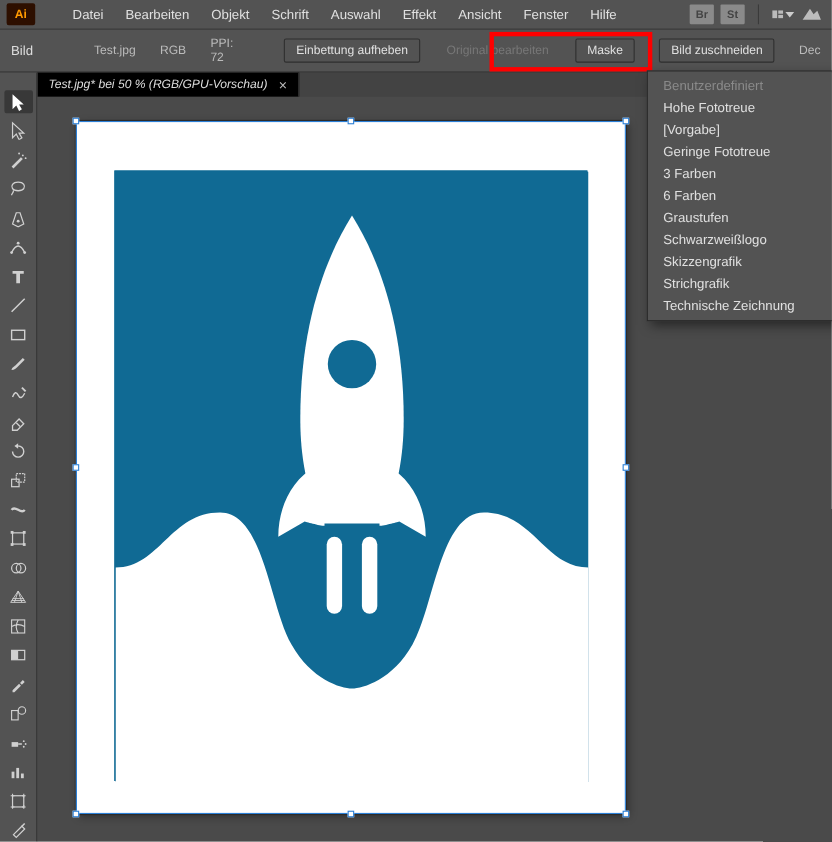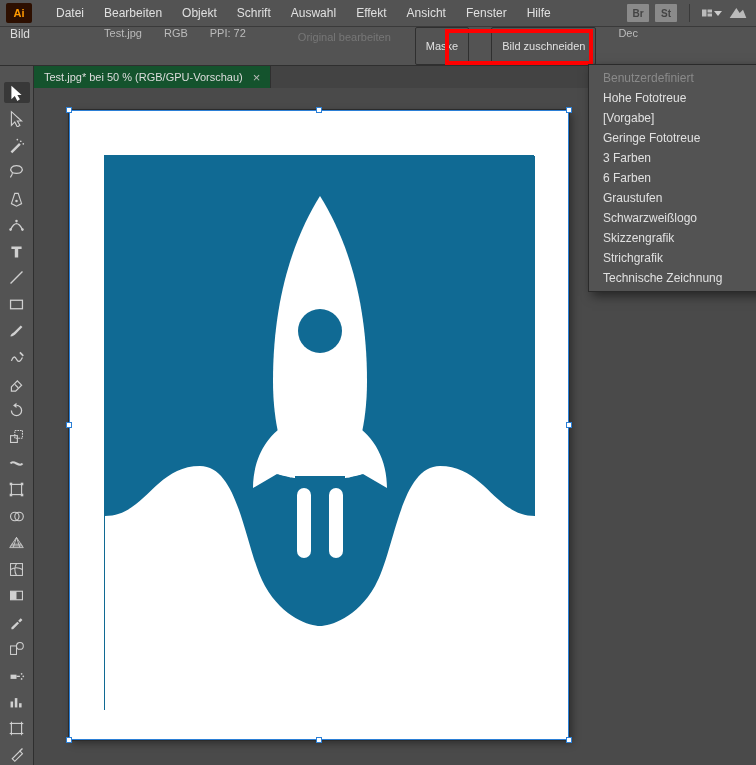--- a/index.html
+++ b/index.html
@@ -1,29 +1,29 @@
 <!DOCTYPE html>
 <html><head>
 <meta charset="utf-8">
 <style>
   * { box-sizing: border-box; margin: 0; padding: 0; font-family: -apple-system, "Segoe UI", Tahoma, sans-serif; }
   body { background: #4a4a4a; width: 756px; height: 765px; overflow: hidden; color: #ccc; font-size: 12px; position: relative; }
 
   
   .menubar { height: 26px; background: #535353; display: flex; align-items: center; padding-left: 6px; gap: 0; }
-  .ai-logo { width: 26px; height: 20px; background: #2d0f00; color: #ff9a00; font-weight: 800; font-size: 11px; display: flex; align-items: center; justify-content: center; border-radius: 2px; margin-right: 14px; }
+  .ai-logo { width: 26px; height: 20px; background: #2d0f00; color: #ff9a00; font-weight: 800; font-size: 11px; display: flex; align-items: center; justify-content: center; border-radius: 2px; margin-right: 24px; }
   .menu-item { padding: 0 10px; height: 26px; display: flex; align-items: center; cursor: default; color: #e0e0e0; }
   .menu-right { margin-left: auto; display: flex; align-items: center; gap: 6px; padding-right: 8px; }
   .badge { width: 22px; height: 18px; background: #8a8a8a; display: flex; align-items: center; justify-content: center; font-size: 10px; font-weight: bold; color: #444; border-radius: 1px; }
   .panel-icon, .cloud-icon { width: 20px; height: 16px; display:flex; align-items:center; justify-content:center; color:#bbb; }
   .panel-icon svg, .cloud-icon svg { width: 20px; height: 14px; fill:#bbb; }
   .menu-sep { width:1px; height:18px; background:#3a3a3a; margin:0 6px; }
 
   
-  .controlbar { height: 40px; background: #535353; border-top: 1px solid #3a3a3a; border-bottom: 1px solid #2f2f2f; display: flex; padding: 0 10px; gap: 22px; position: relative; }
+  .controlbar { height: 40px; background: #535353; border-top: 1px solid #3a3a3a; border-bottom: 1px solid #2f2f2f; display: flex; align-items: center; padding: 0 10px; gap: 22px; position: relative; }
   .ctrl-lbl { color: #ddd; }
   .ctrl-val { color: #bbb; font-size: 11px; }
   .btn { background: #535353; border: 1px solid #2f2f2f; color: #e0e0e0; padding: 4px 10px; border-radius: 2px; font-size: 11px; cursor: default; white-space: nowrap; }
   .btn.disabled { color: #777; }
   .btn.split { display: flex; align-items: center; gap: 6px; }
   .caret { width: 0; height: 0; border-left: 4px solid transparent; border-right: 4px solid transparent; border-top: 5px solid #ccc; }
   .highlight-box { position: absolute; border: 4px solid #ff0000; pointer-events: none; }
 
   
   .panels-toggle { position: absolute; left: 4px; top: 68px; width: 14px; height: 14px; color:#bbb; }
@@ -31,21 +31,21 @@
 
   
   .toolcol { position: absolute; left: 0; top: 66px; width: 34px; bottom: 0; background: #535353; border-right: 1px solid #2f2f2f; display: flex; flex-direction: column; align-items: center; padding-top: 16px; gap: 6px; }
   .tool { width: 26px; height: 24px; display: flex; align-items: center; justify-content: center; color: #d0d0d0; position: relative; border-radius: 2px; }
   .tool svg { width: 17px; height: 17px; fill: #d0d0d0; }
   .tool.sel { background: #383838; }
   .tool.sel svg { fill: #fff; }
 
   
   .doctab-row { position: absolute; left: 34px; top: 66px; right: 0; height: 22px; background: #434343; display:flex; align-items:stretch; }
-  .doctab { background: #14532d; padding: 0 10px; display:flex; align-items:center; gap:10px; color:#ddd; font-size:11px; border-right:1px solid #2f2f2f;}
+  .doctab { background: #000000; padding: 0 10px; display:flex; align-items:center; gap:10px; color:#ddd; font-size:11px; border-right:1px solid #2f2f2f;font-style:italic;}
   .doctab .x { color:#bbb; font-size:13px; }
 
   
   .canvas-area { position: absolute; left: 34px; top: 88px; right: 0; bottom: 0; background: #4a4a4a; overflow: hidden; }
   .artboard { position: absolute; left: 35px; top: 22px; width: 500px; height: 630px; background: #ffffff; box-shadow: 0 0 0 1px #2b2b2b, 3px 3px 8px rgba(0,0,0,.4); }
   
   .selbox { position: absolute; left: 35px; top: 22px; width: 500px; height: 630px; border: 1px solid #2b7fd6; pointer-events: none; }
   .handle { position: absolute; width: 6px; height: 6px; background: #fff; border: 1px solid #2b7fd6; }
   .h-tl{left:-4px;top:-4px}.h-tm{left:calc(50% - 3px);top:-4px}.h-tr{right:-4px;top:-4px}
   .h-ml{left:-4px;top:calc(50% - 3px)}.h-mr{right:-4px;top:calc(50% - 3px)}
@@ -93,20 +93,21 @@
   </div>
 </div>
 
 <div class="controlbar">
   <span class="ctrl-lbl">Bild</span>
   <span style="width:30px"></span>
   <span class="ctrl-val">Test.jpg</span>
   <span class="ctrl-val">RGB</span>
   <span class="ctrl-val">PPI: 72</span>
   <span style="width:6px"></span>
+  <button class="btn">Einbettung aufheben</button>
   <span class="btn disabled" style="border:none;background:none;padding:4px 2px">Original bearbeiten</span>
   <button class="btn">Maske</button>
   <button class="btn">Bild zuschneiden</button>
   <span class="ctrl-val">Dec</span>
 
   <div class="highlight-box" style="left:445px; top:2px; width:148px; height:36px;"></div>
 </div>
 
 <div class="panels-toggle">
   <svg viewBox="0 0 12 12">

